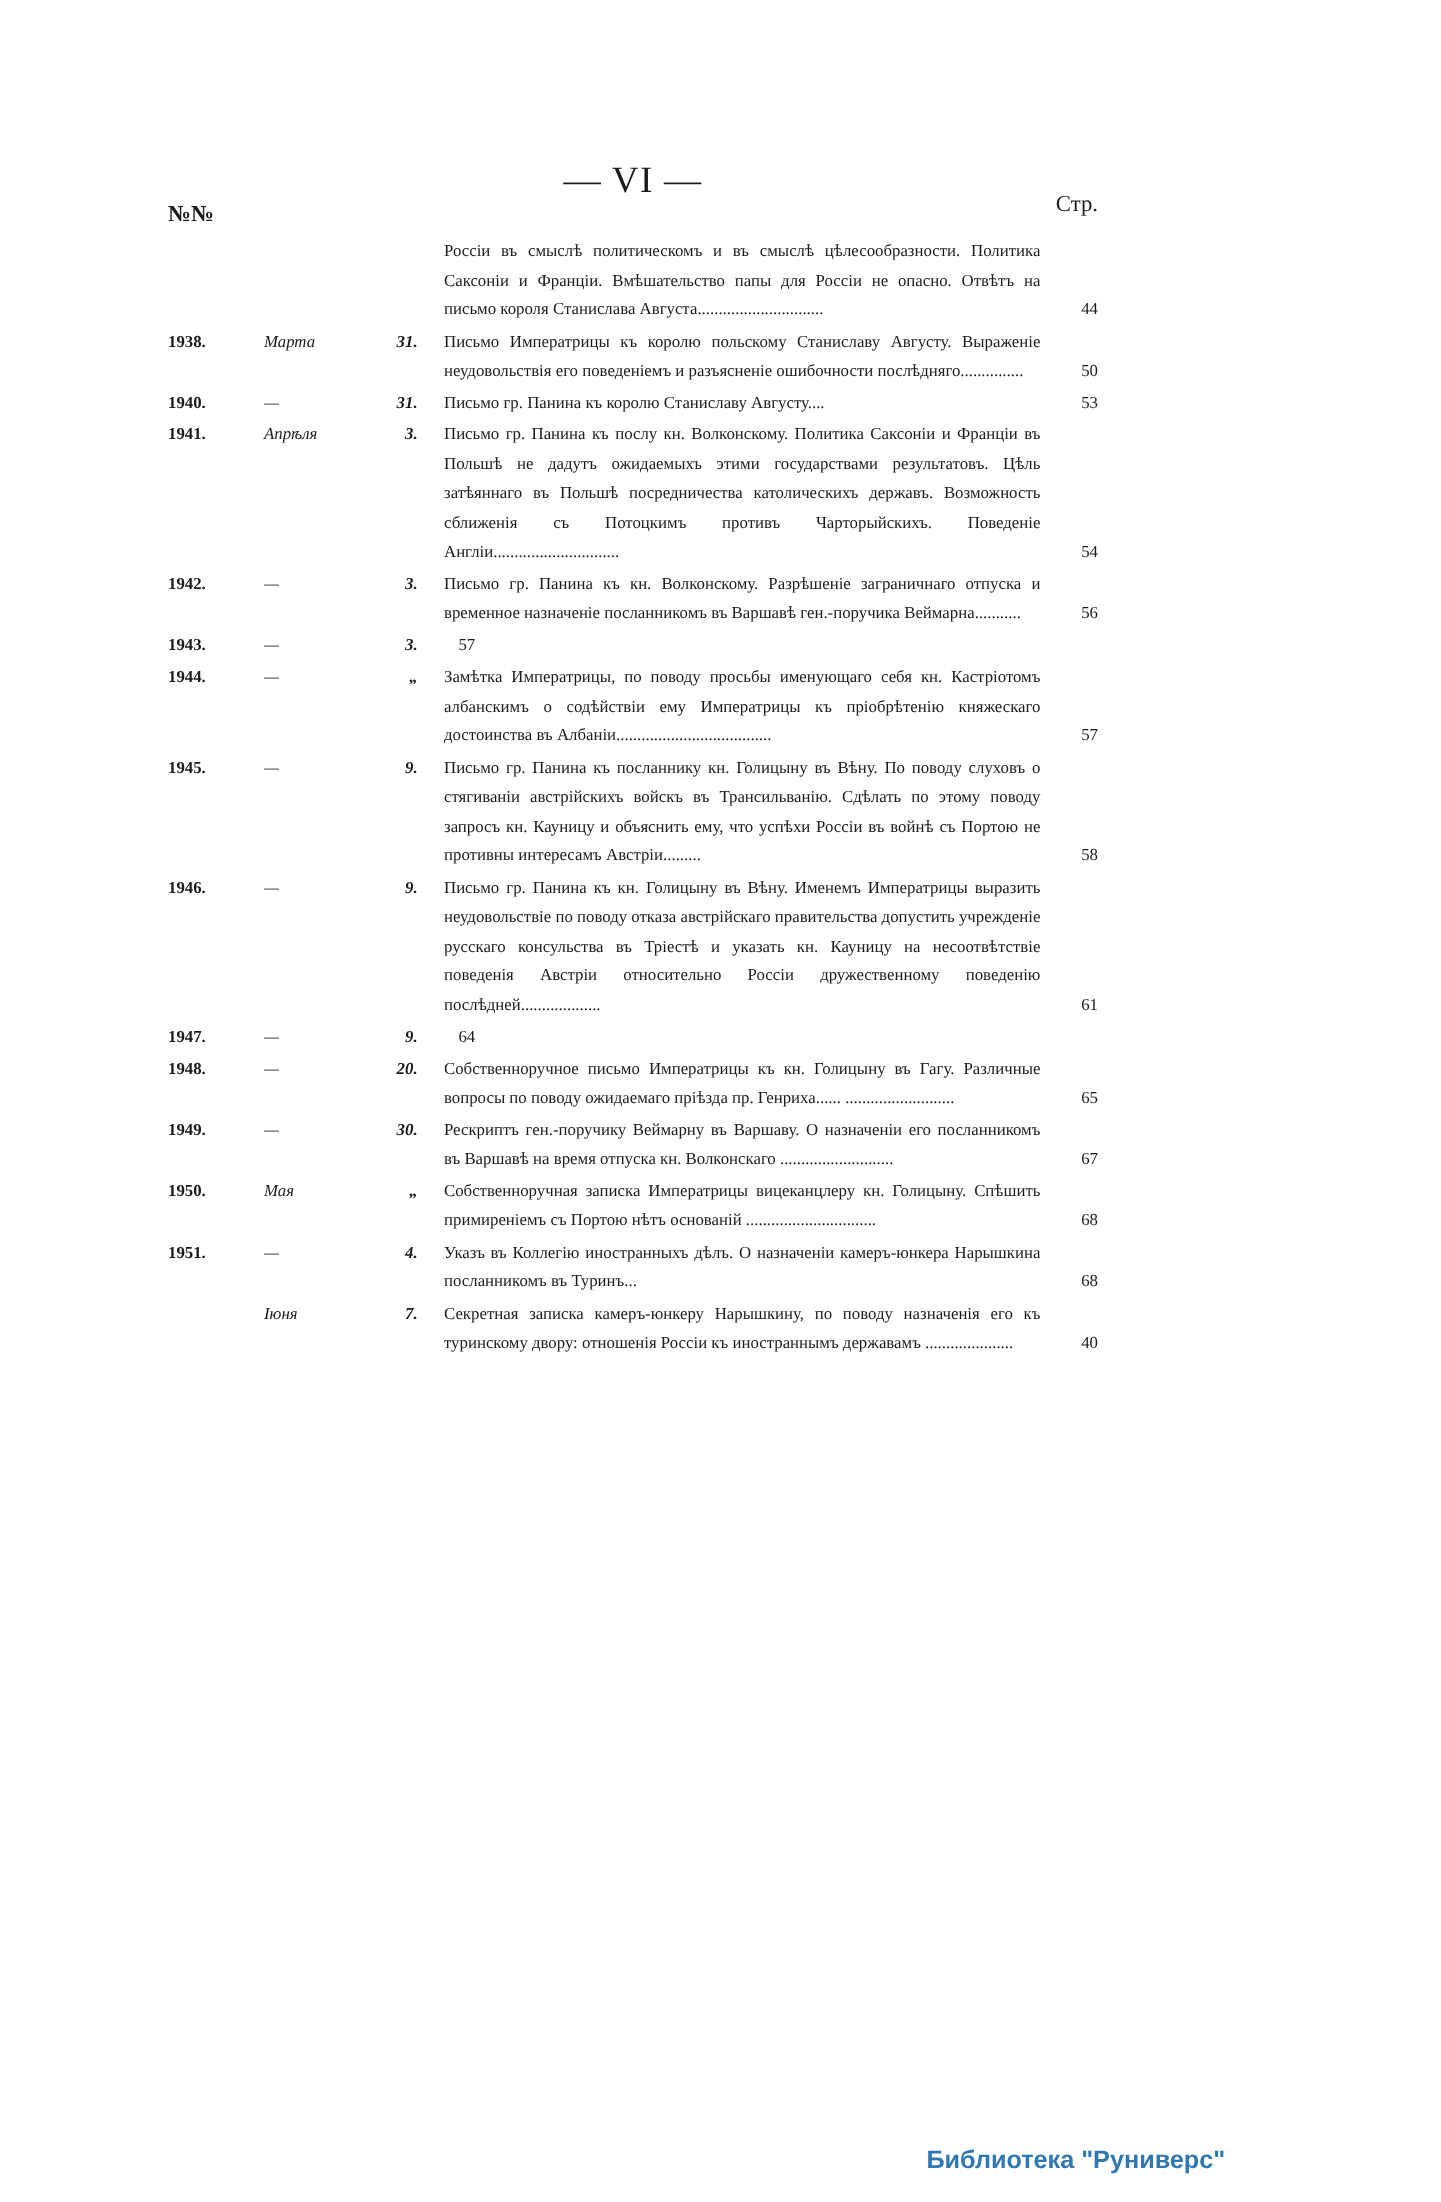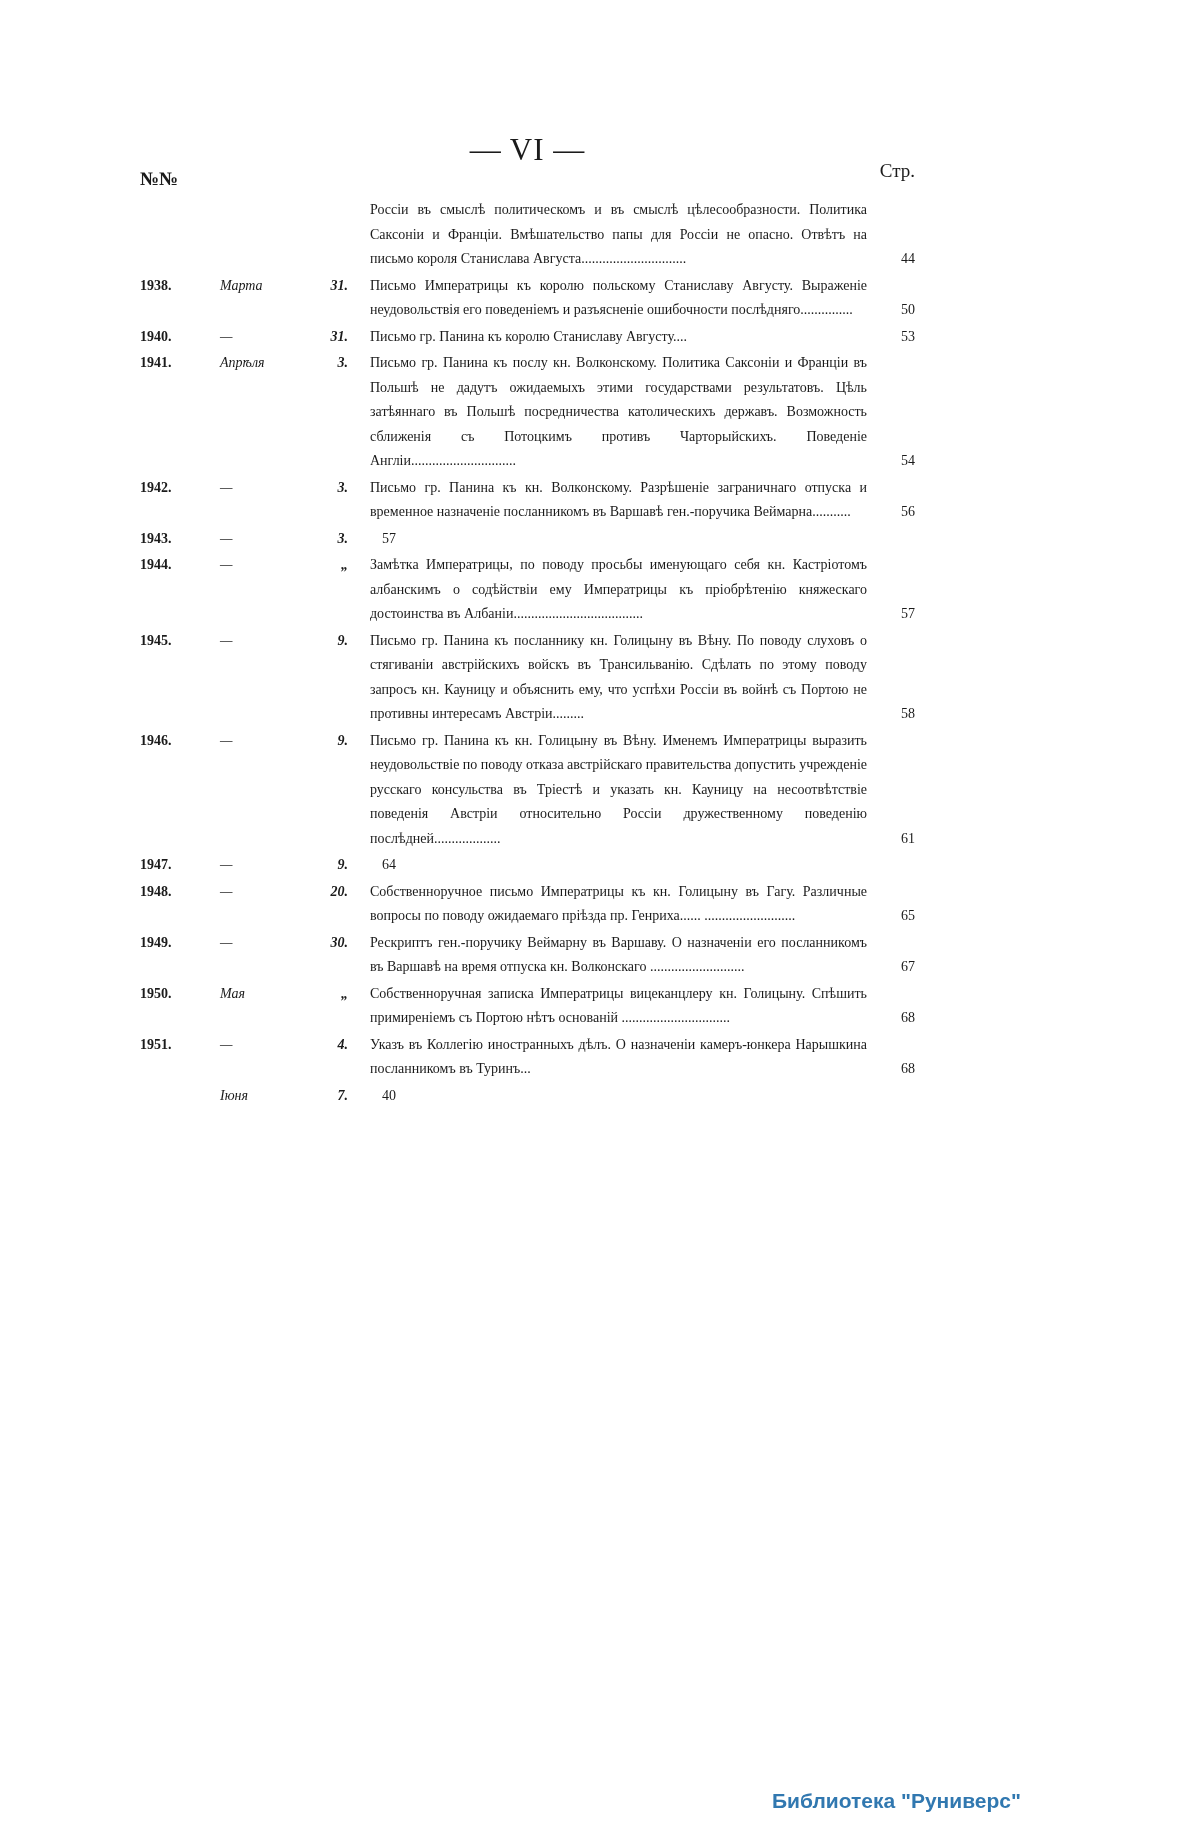--- a/index.html
+++ b/index.html
@@ -203,17 +203,18 @@
     <div class="c-date">—</div>
     <div class="c-day">4.</div>
     <div class="c-text">Указъ въ Коллегію иностранныхъ дѣлъ. О назначеніи камеръ-юнкера Нарышкина посланникомъ въ Туринъ...</div>
     <div class="c-page">68</div>
   </div>
 
   <div class="row">
     <div class="c-num"></div>
     <div class="c-date">Іюня</div>
     <div class="c-day">7.</div>
+    <div class="c-text">Секретная записка камеръ-юнкеру Нарышкину, по поводу назначенія его къ туринскому двору: отношенія Россіи къ иностраннымъ державамъ .....................</div>
     <div class="c-page">40</div>
   </div>
 </div>
 
 <div class="footer-mark">Библиотека "Руниверс"</div>
 
 </body></html>

